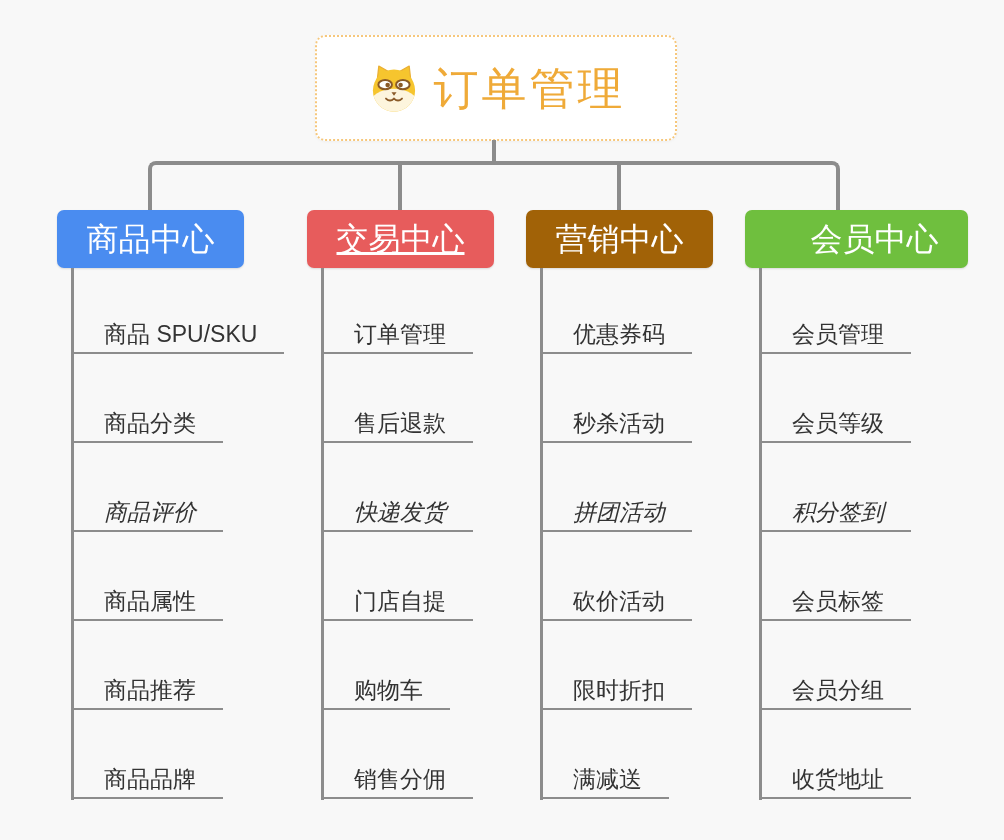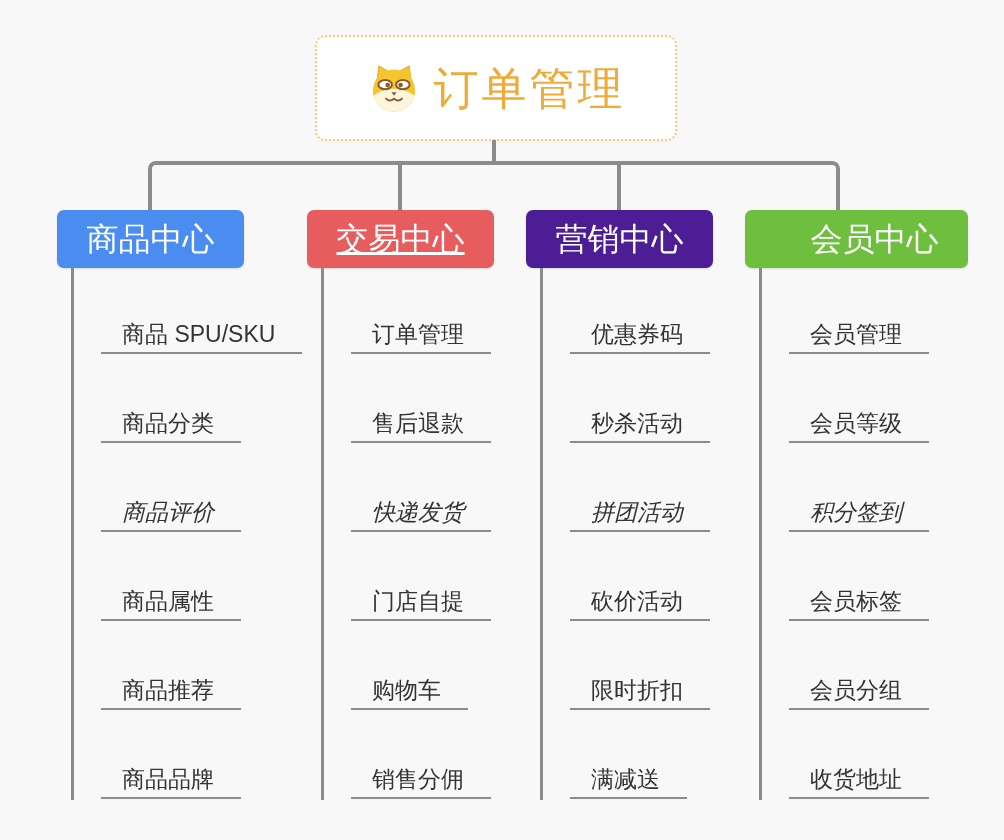--- a/index.html
+++ b/index.html
@@ -29,22 +29,22 @@
     font-size:32px;line-height:1;box-shadow:0 1px 2px rgba(0,0,0,0.12);}
   .b0{left:57px;} .b1{left:307px;} .b2{left:526px;} .b3{left:745px;}
 
   
   .trunk{position:absolute;top:268px;width:3px;height:532px;background:#8c8c8c;}
   .t0{left:71px;} .t1{left:321px;} .t2{left:540px;} .t3{left:759px;}
 
   
   .leaf{position:absolute;height:46px;box-sizing:border-box;
     display:flex;align-items:flex-end;white-space:nowrap;
-    padding:0 27px 5px 21px;border-bottom:2px solid #8c8c8c;
-    font-size:23px;color:#333333;line-height:1.1;margin-left:30px;}
+    padding:0 27px 5px 33px;border-bottom:2px solid #8c8c8c;
+    font-size:23px;color:#333333;line-height:1.1;}
   .c0{left:71px;} .c1{left:321px;} .c2{left:540px;} .c3{left:759px;}
   .r0{top:308px;} .r1{top:397px;} .r2{top:486px;font-style:italic;} .r3{top:575px;} .r4{top:664px;} .r5{top:753px;}
 </style>
 </head>
 <body>
 
 <div class="canvas">
 
   <div class="root-node">
     <svg class="doge" viewBox="0 0 64 58" aria-hidden="true">
@@ -70,21 +70,21 @@
   <div class="elbow elbow-right"></div>
   <div class="line drop drop-1"></div>
   <div class="line drop drop-2"></div>
 
   <div class="branch b0" style="background-color: rgb(74, 140, 240);">
     <span>商品中心</span>
   </div>
   <div class="branch b1" style="background-color: rgb(231, 92, 92); text-decoration: underline;">
     <span>交易中心</span>
   </div>
-  <div class="branch b2" style="background-color: #4c1d95;">
+  <div class="branch b2" style="background-color: #a16207;">
     <span>营销中心</span>
   </div>
   <div class="branch b3" style="background-color: rgb(111, 191, 62); padding-left: 36px;">
     <span>会员中心</span>
   </div>
 
   <div class="trunk t0"></div>
   <div class="trunk t1"></div>
   <div class="trunk t2"></div>
   <div class="trunk t3"></div>

